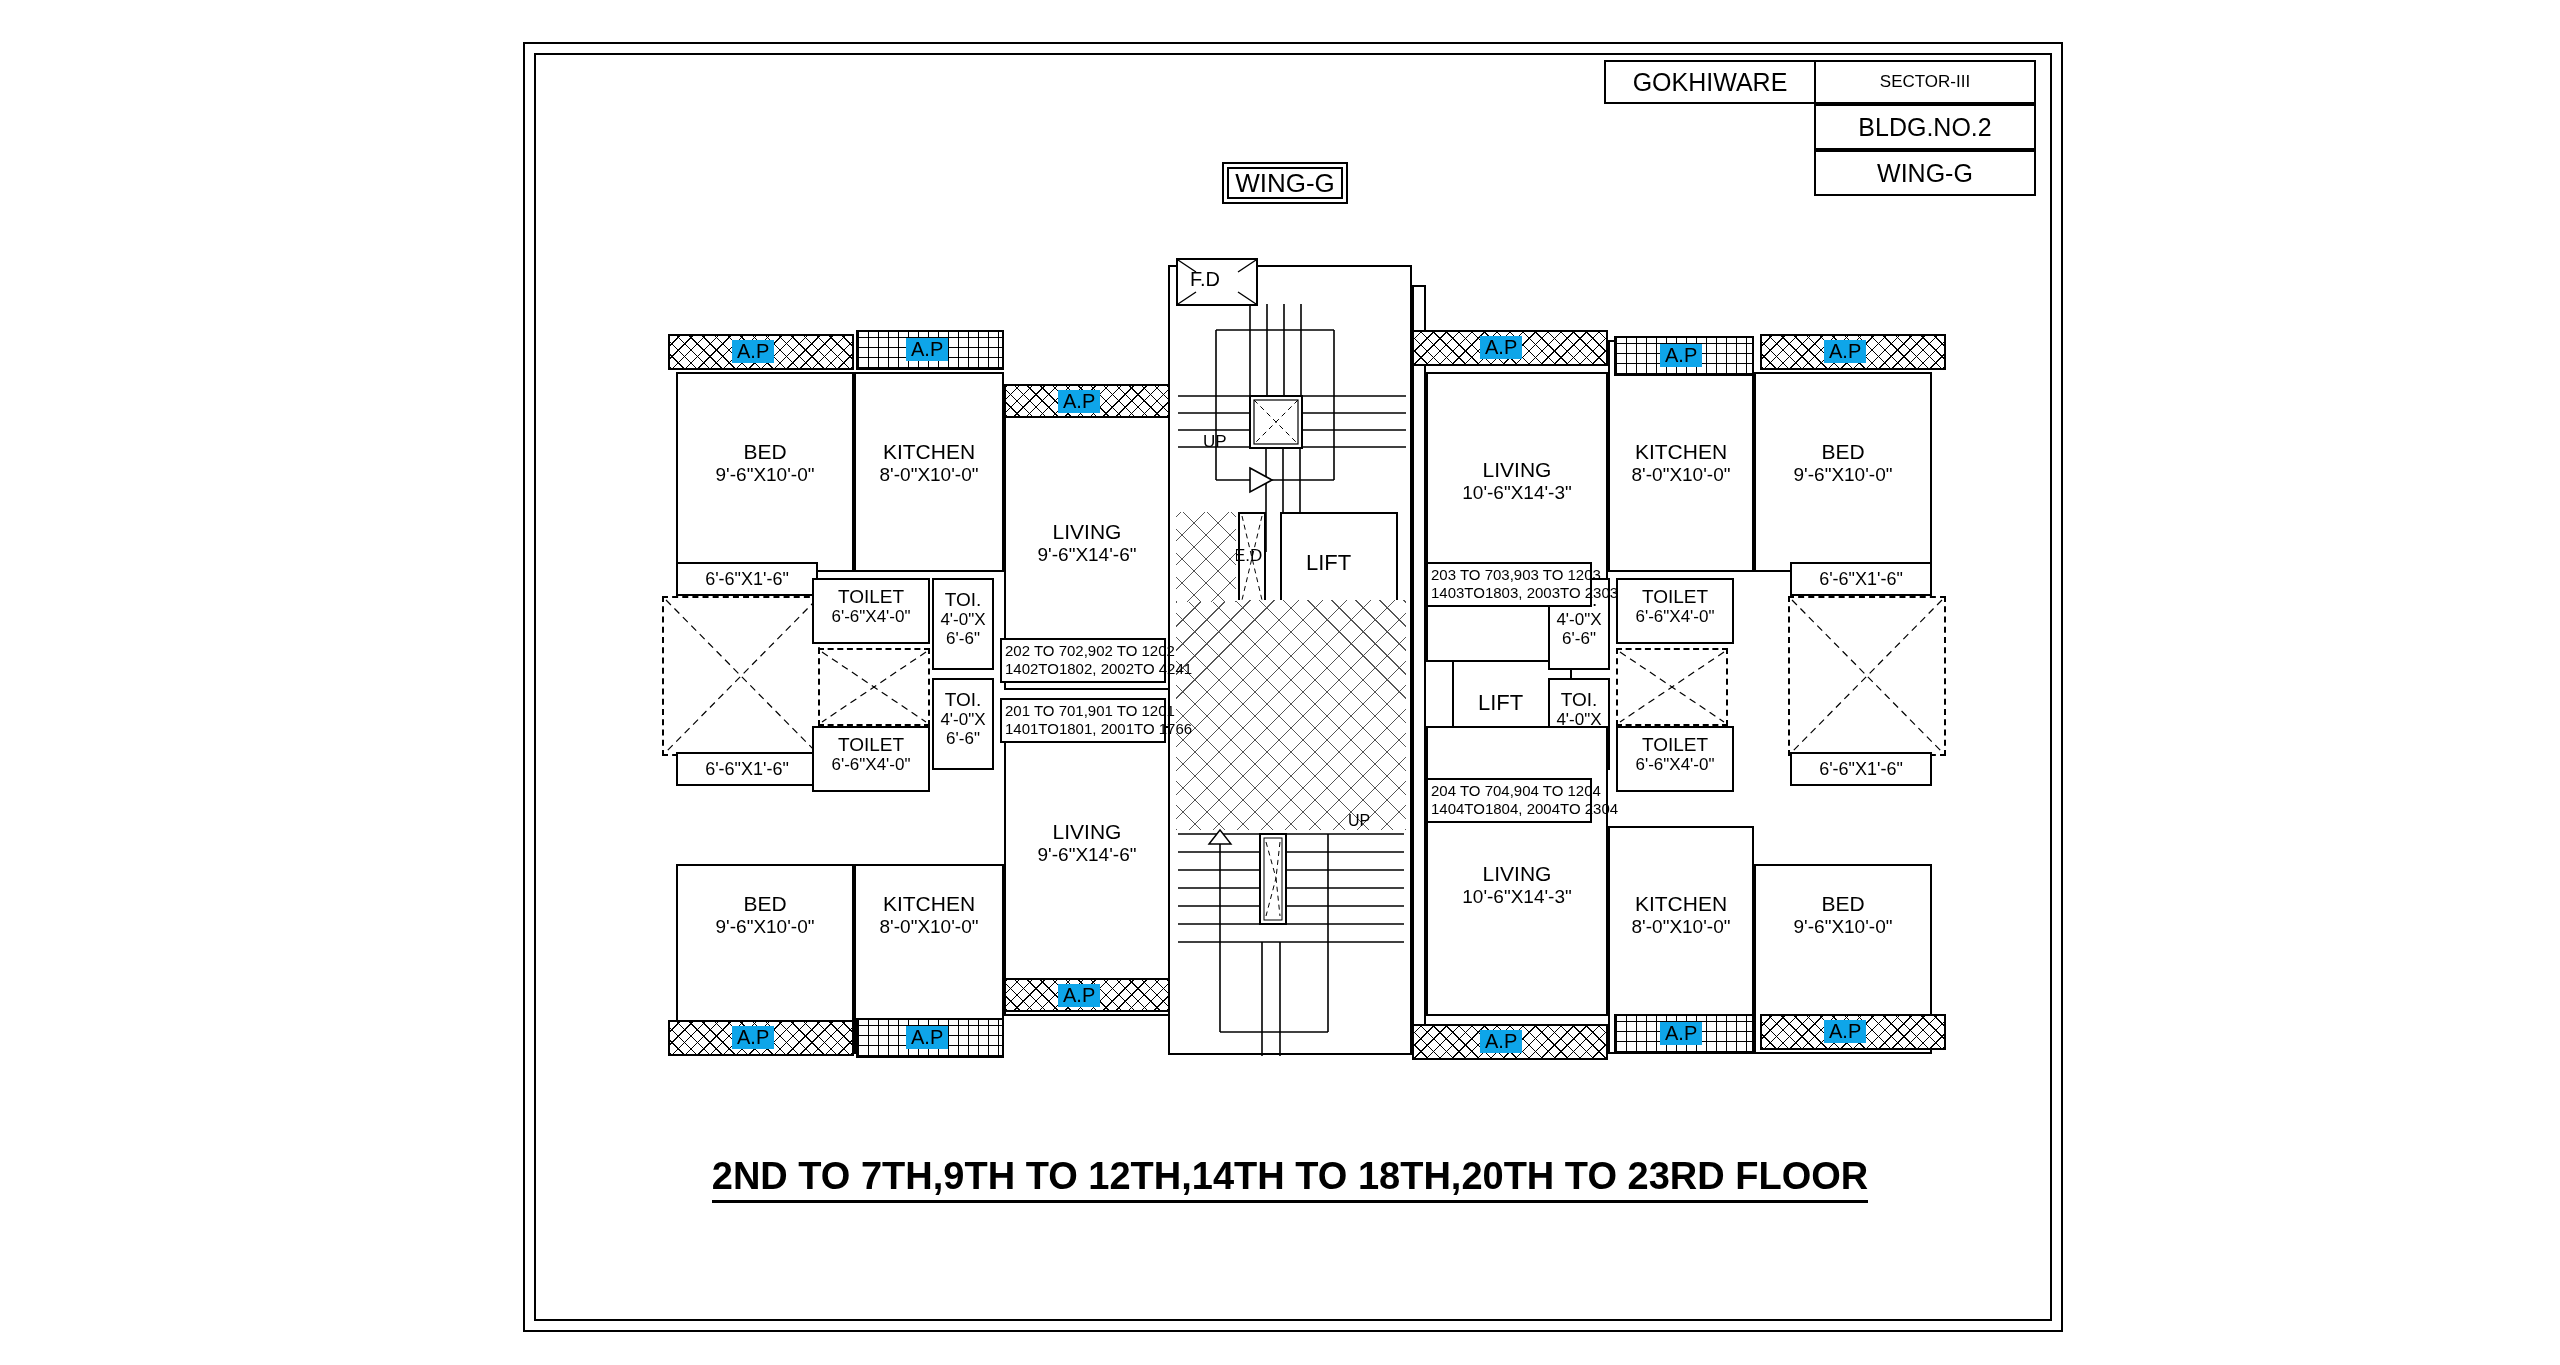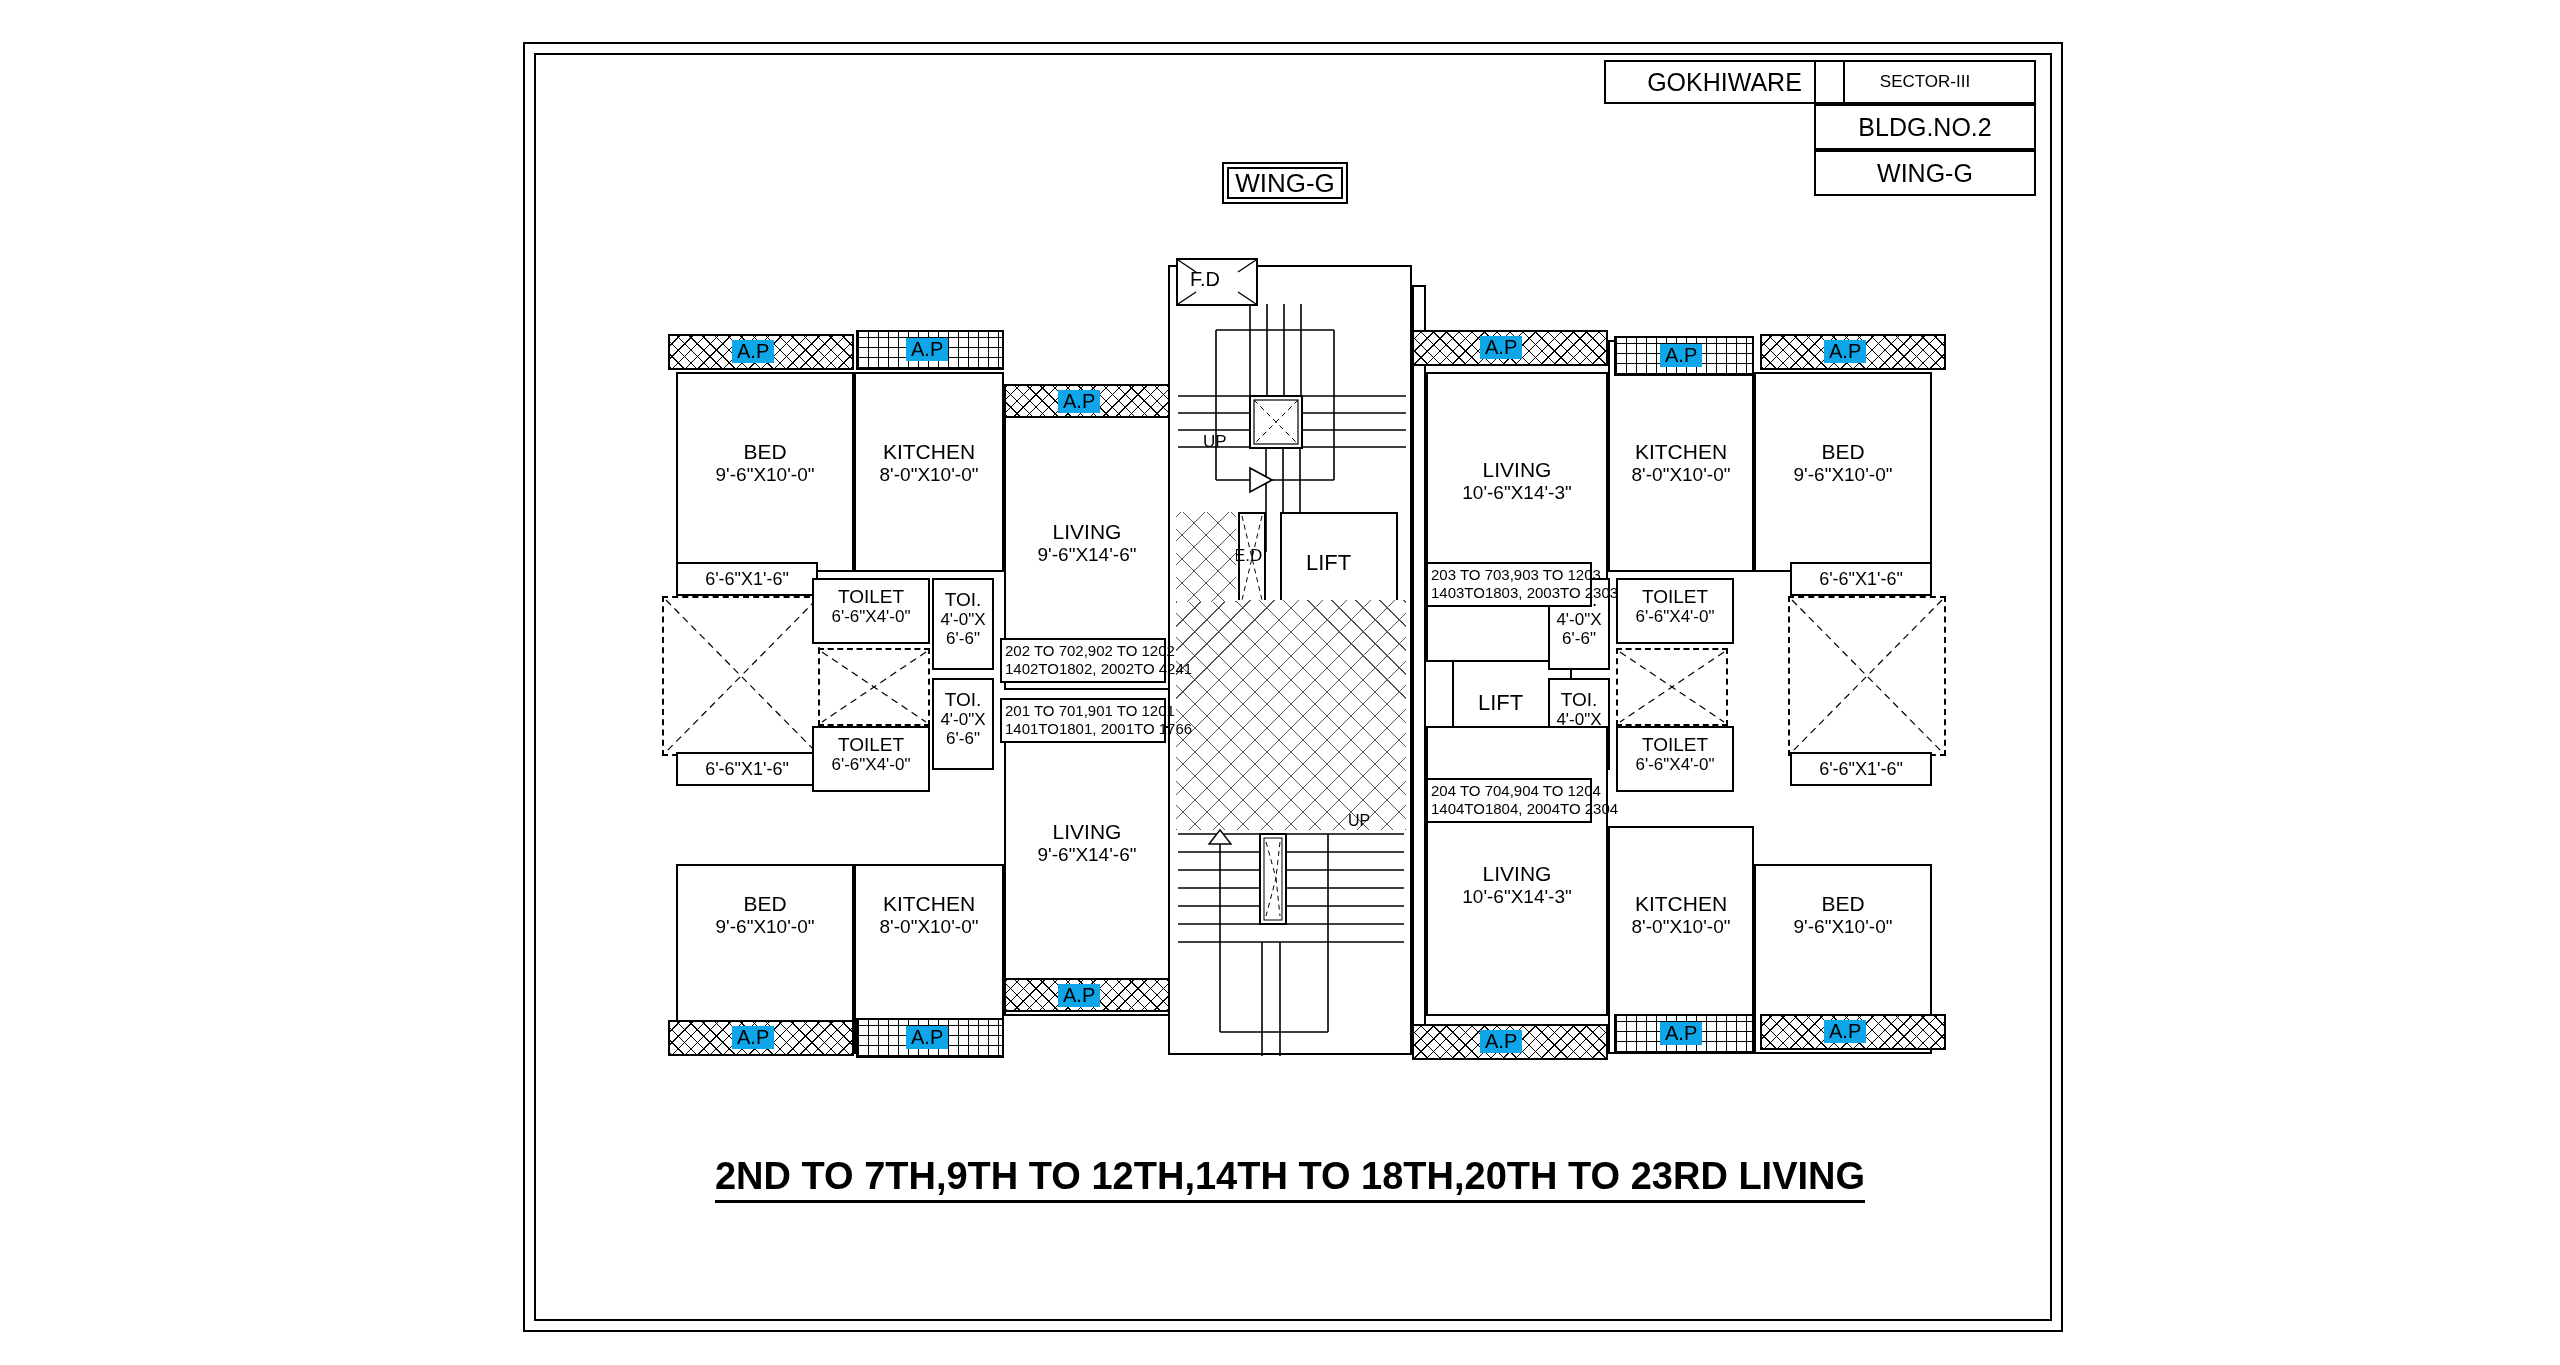--- a/index.html
+++ b/index.html
@@ -12,21 +12,21 @@
   
   .frame-outer{position:absolute;left:523px;top:42px;width:1540px;height:1290px;
                border:2px solid #000;box-sizing:border-box;}
   .frame-inner{position:absolute;left:534px;top:53px;width:1518px;height:1268px;
                border:2px solid #000;box-sizing:border-box;}
 
   
   .tb-order{position:absolute;left:552px;top:60px;width:1054px;height:44px;
             border:2px solid #000;box-sizing:border-box;display:flex;align-items:center;
             padding-left:10px;font-size:23px;letter-spacing:-0.2px;white-space:nowrap;}
-  .tb-gokhiware{position:absolute;left:1604px;top:60px;width:241px;height:44px;
+  .tb-gokhiware{position:absolute;left:1604px;top:60px;width:212px;height:44px;
             border:2px solid #000;box-sizing:border-box;display:flex;align-items:center;
             justify-content:center;font-size:25px;white-space:nowrap;}
   .tb-sector{position:absolute;left:1814px;top:60px;width:222px;height:44px;
             border:2px solid #000;box-sizing:border-box;display:flex;align-items:center;
             justify-content:center;font-size:17px;}
   .tb-bldg{position:absolute;left:1814px;top:104px;width:222px;height:46px;
             border:2px solid #000;box-sizing:border-box;display:flex;align-items:center;
             justify-content:center;font-size:25px;}
   .tb-wing{position:absolute;left:1814px;top:150px;width:222px;height:46px;
             border:2px solid #000;box-sizing:border-box;display:flex;align-items:center;
@@ -344,16 +344,16 @@
       <div>1403TO1803, 2003TO 2303</div>
     </div>
     <div class="callout" style="left:1426px;top:778px;width:166px;">
       <div>204 TO 704,904 TO 1204</div>
       <div>1404TO1804, 2004TO 2304</div>
     </div>
 
   </div>
 
   <div class="floor-caption">
-    <span>2ND TO 7TH,9TH TO 12TH,14TH TO 18TH,20TH TO 23RD LIVING</span>
+    <span>2ND TO 7TH,9TH TO 12TH,14TH TO 18TH,20TH TO 23RD FLOOR</span>
   </div>
 
 </div>
 
 </body></html>

